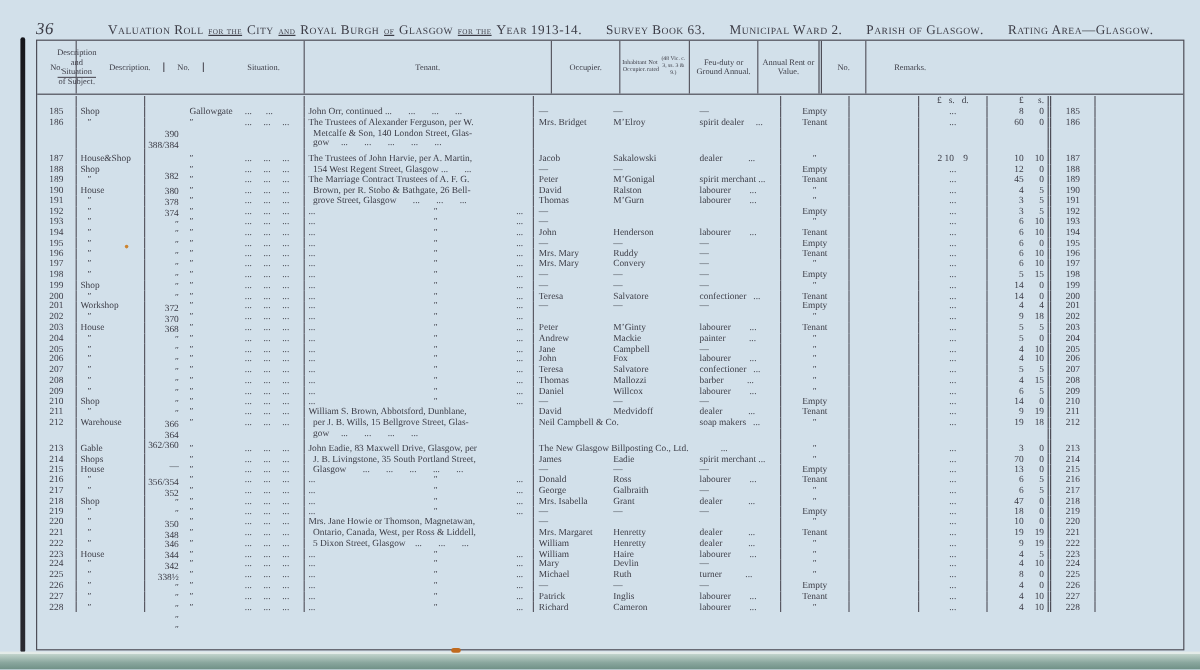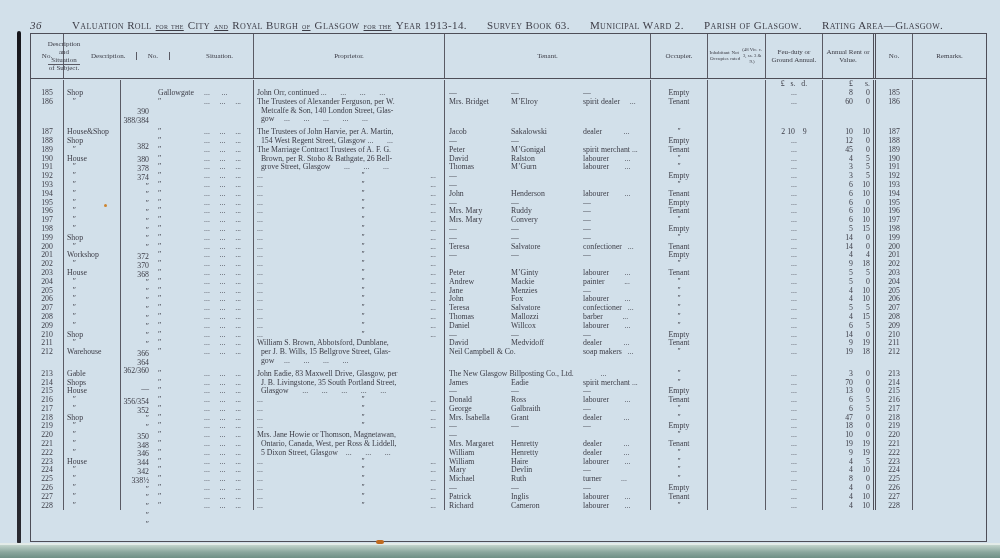--- a/index.html
+++ b/index.html
@@ -4,21 +4,21 @@
 <style>
   html,body{margin:0;padding:0;}
   body{
     width:1000px;height:558px;position:relative;overflow:hidden;
     background:#d2e0ea;
     font-family:"Liberation Serif","DejaVu Serif",serif;
     color:#3c3c46;
   }
   
   .titlebar{position:absolute;top:7px;left:30px;right:12px;display:flex;align-items:baseline;white-space:nowrap;}
-  .pageno{font-size:11px;margin-right:30px;letter-spacing:.5px;font-style:italic;}
+  .pageno{font-size:14px;margin-right:45px;letter-spacing:.5px;font-style:italic;}
   .repeat{display:contents;}
   .tseg{margin-right:4px;font-variant:small-caps;letter-spacing:.4px;}
   .tseg.b{font-size:11px;margin-top:12px;}
   .tseg.s{font-size:8px;text-decoration:underline;}
   .tseg.g{margin-left:16px;}
   
   .vtable{
     position:absolute;left:30px;top:33px;width:955px;height:507px;
     border:1px solid #4e4e58;box-sizing:content-box;
   }
@@ -120,21 +120,20 @@
   <div class="thead">
     <div class="hc h-no">No.</div>
     <div class="hc h-group">
       <div class="h-group-top">Description and Situation of Subject.</div>
       <div class="h-group-bottom">
         <span class="hg hg1">Description.</span>
         <span class="hg hg2">No.</span>
         <span class="hg hg3">Situation.</span>
       </div>
     </div>
-    <div class="hc h-prop">Proprietor.</div>
     <div class="hc h-ten">Tenant.</div>
     <div class="hc h-occ">Occupier.</div>
     <div class="hc h-inh">
       <div>Inhabitant Occupier.</div>
       <div>Not rated</div>
       <div class="tiny">(48 Vic. c. 3, ss. 3 &amp; 9.)</div>
     </div>
     <div class="hc h-feu">Feu-duty or Ground Annual.</div>
     <div class="hc h-rent">Annual Rent or Value.</div>
     <div class="hc h-no2">No.</div>
@@ -489,21 +488,21 @@
           <span class="cell c11">204</span>
           <span class="cell c12"></span>
         </div>
       
         <div class="line">
           <span class="cell c1">205</span>
           <span class="cell c2">   ″</span>
           <span class="cell c3">″</span>
           <span class="cell c4"><span class="s-name">″</span><span class="s-dots">...     ...     ...</span></span>
           <span class="cell c5"><span class="p-a">...</span><span class="p-b">″</span><span class="p-c">...</span></span>
-          <span class="cell c6"><span class="t-a">Jane</span><span class="t-b">Menzies</span><span class="t-c">—</span></span>
+          <span class="cell c6"><span class="t-a">Jane</span><span class="t-b">Campbell</span><span class="t-c">—</span></span>
           <span class="cell c7">″</span>
           <span class="cell c8"></span>
           <span class="cell c9">...</span>
           <span class="cell c10"><span class="r-l">4</span><span class="r-s">10</span></span>
           <span class="cell c11">205</span>
           <span class="cell c12"></span>
         </div>
       
         <div class="line">
           <span class="cell c1">206</span>

